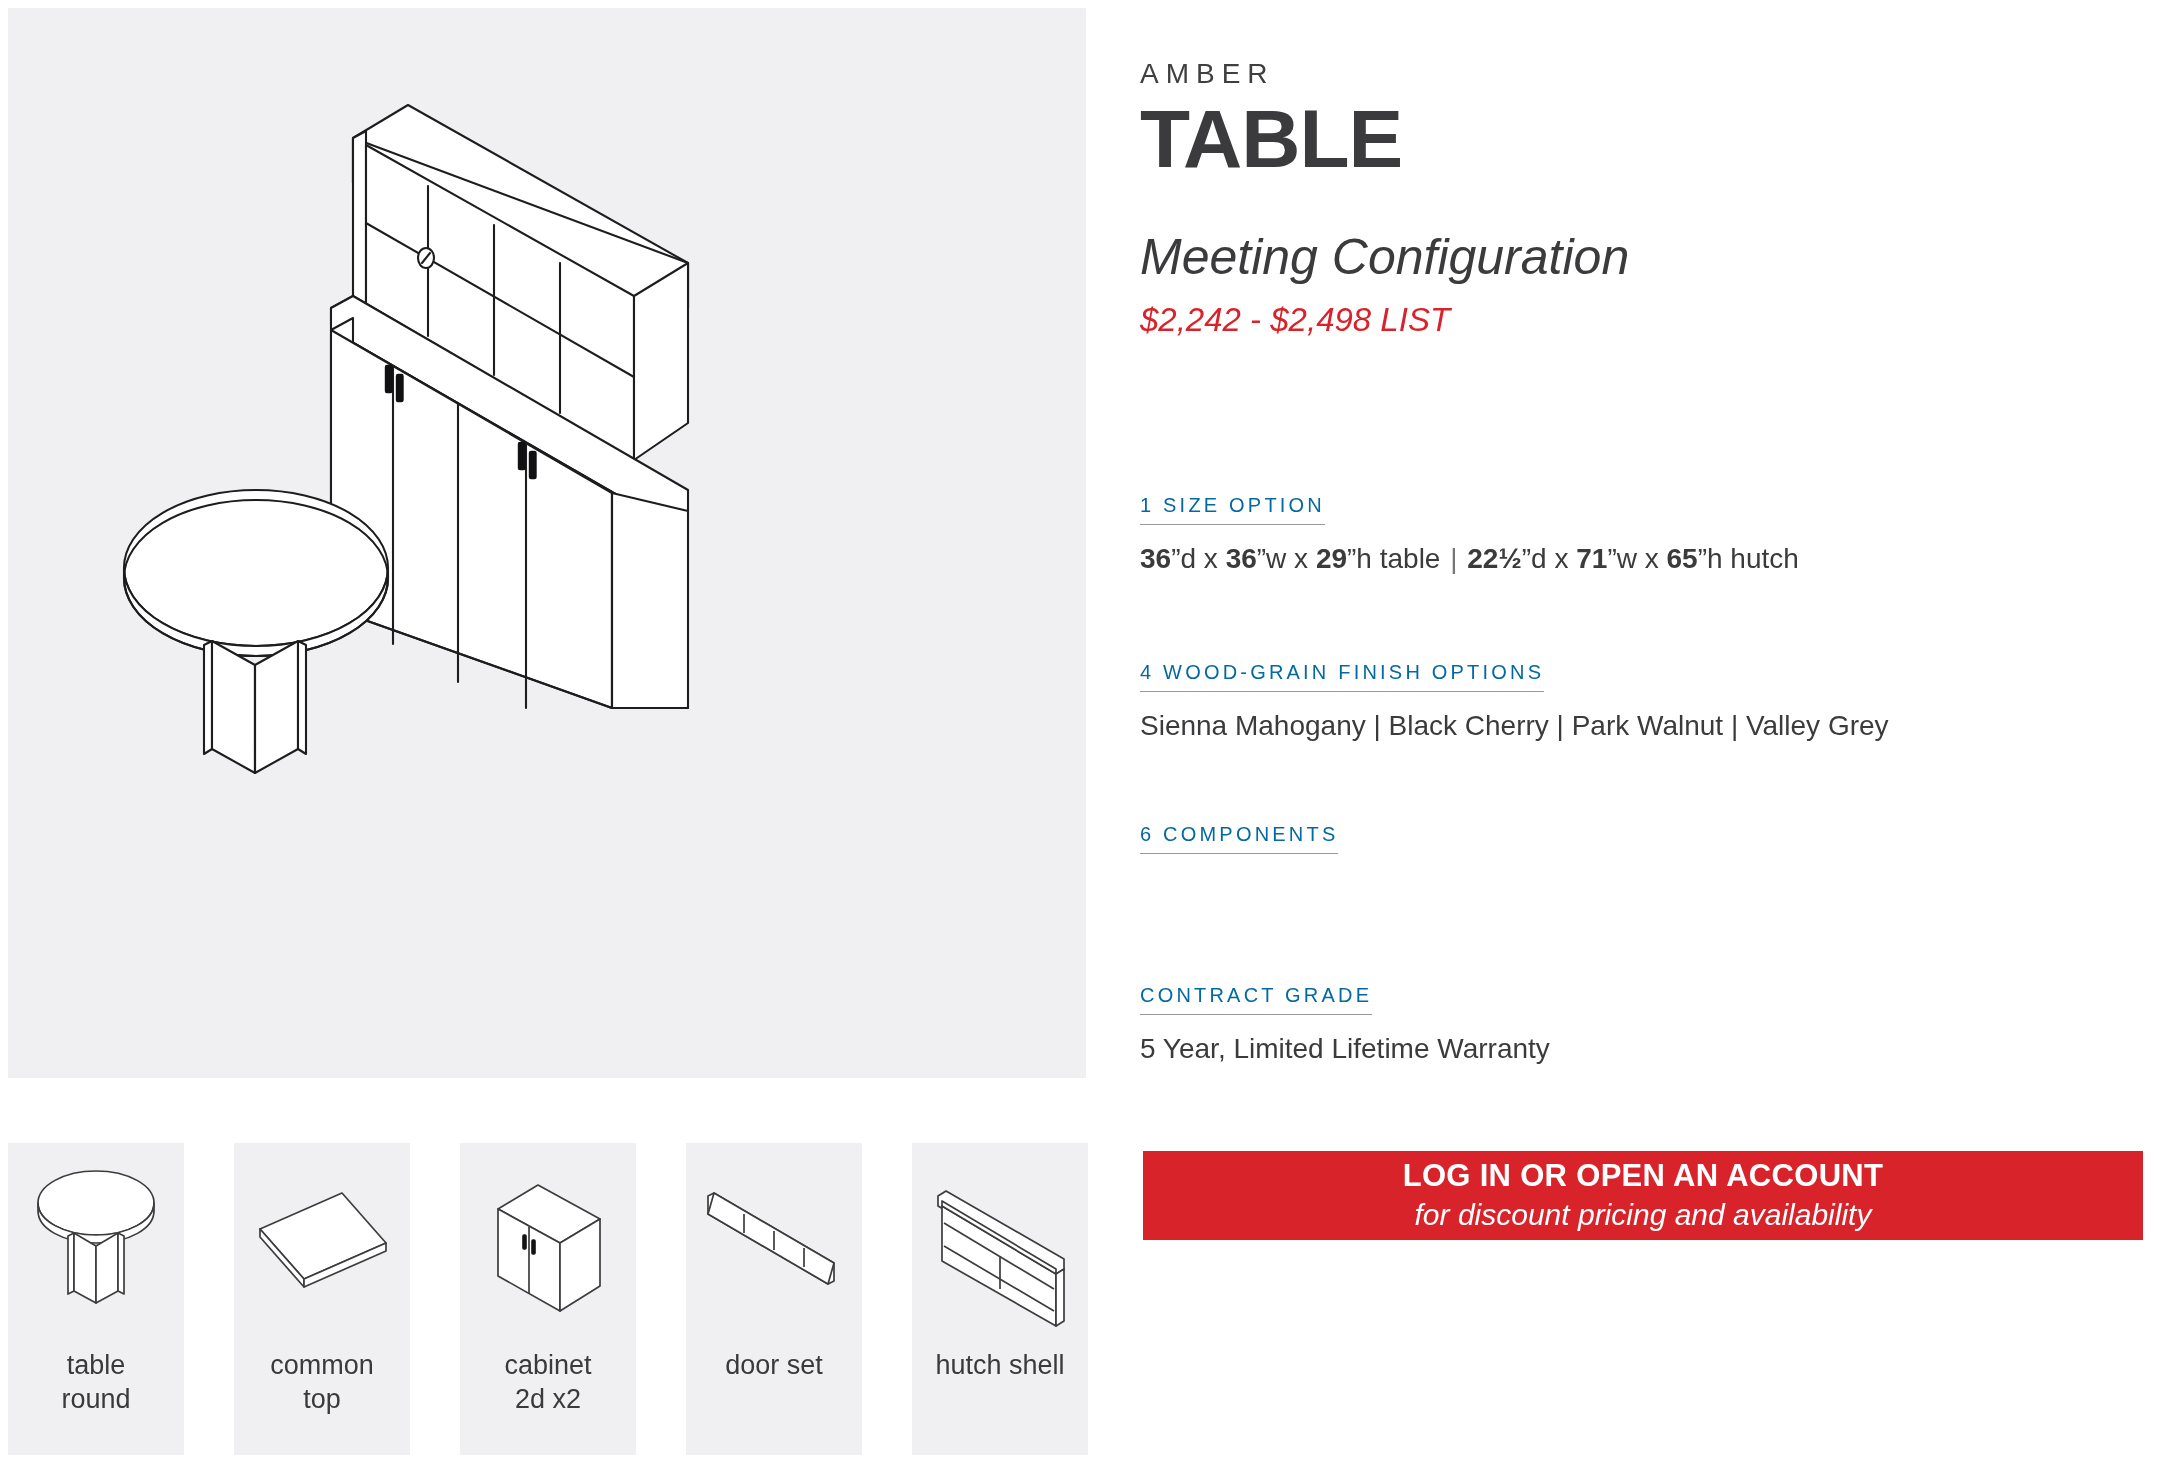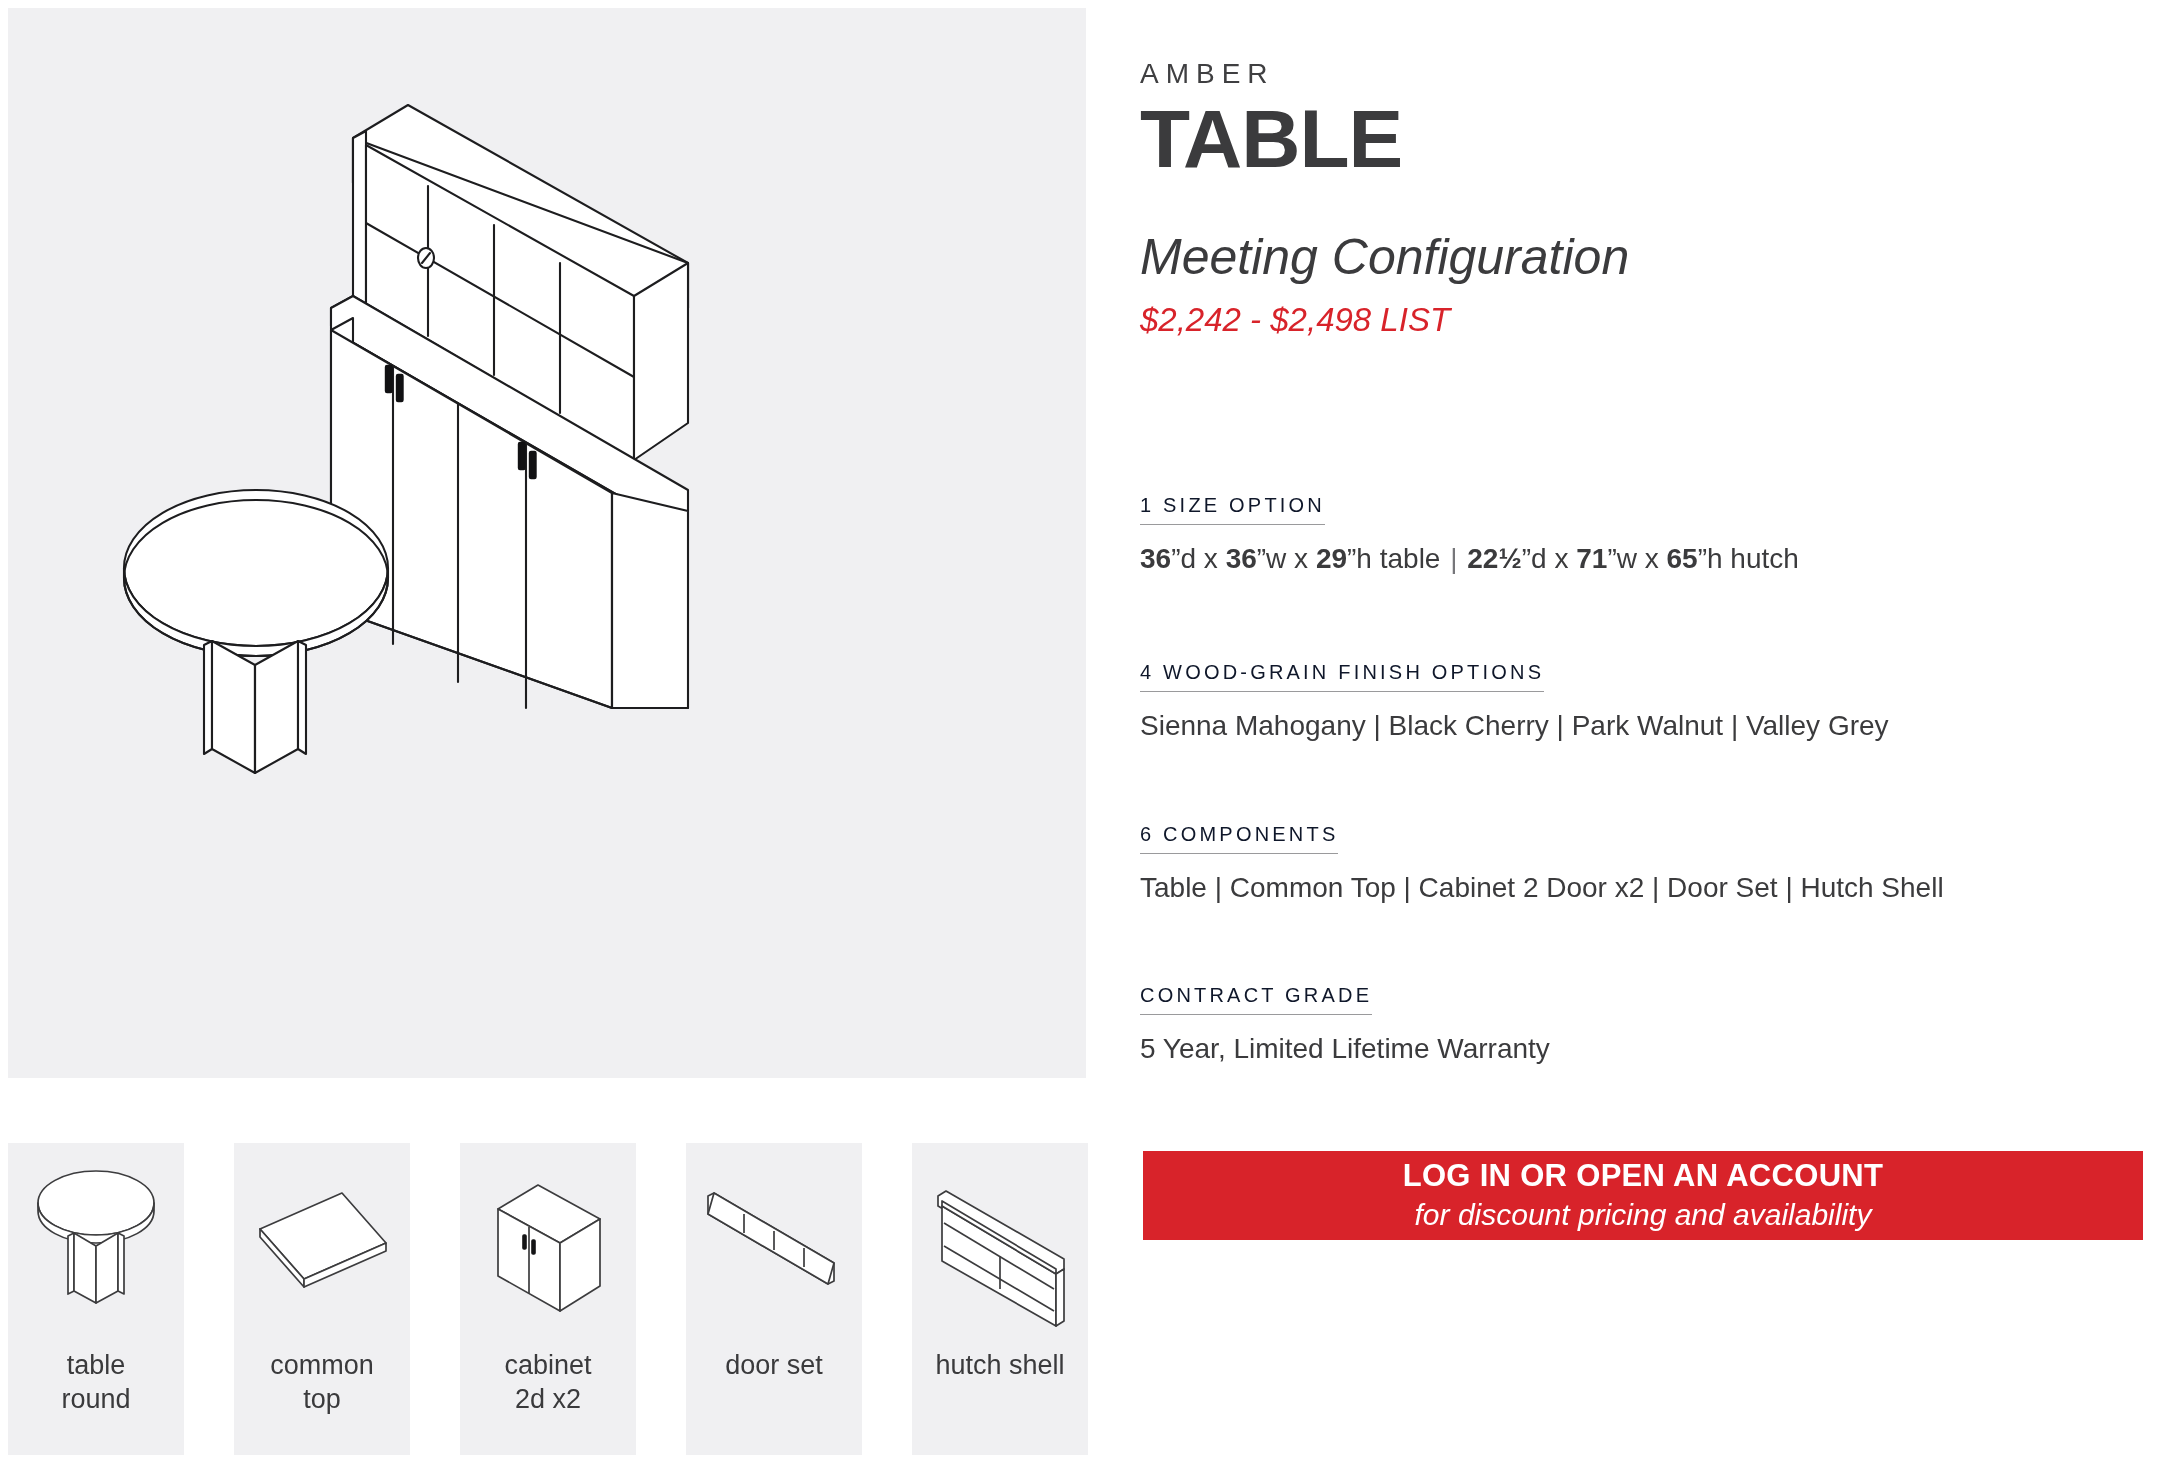--- a/index.html
+++ b/index.html
@@ -71,21 +71,21 @@
     position: absolute; left: 0; top: 285px;
     font-size: 33px;
     font-style: italic;
     color: #d8232a;
   }
 
   .spec { position: absolute; left: 0; width: 1010px; }
   .spec-label {
     font-size: 20px;
     letter-spacing: 3.2px;
-    color: #0f172a;
+    color: #0369a1;
     text-transform: uppercase;
     padding-bottom: 7px;
     border-bottom: 1.5px solid #9a9a9c;
     display: inline-block;
   }
   .spec-value {
     margin-top: 16px;
     font-size: 28px;
     color: #3b3b3d;
     line-height: 1.25;
@@ -297,21 +297,20 @@
       <div class="spec-value" id="spec-size-value"><span style="font-weight: bold;">36</span><span>”d x </span><span style="font-weight: bold;">36</span><span>”w x </span><span style="font-weight: bold;">29</span><span>”h table </span><span class="sep">|</span><span style="font-weight: bold;"> 22½</span><span>”d x </span><span style="font-weight: bold;">71</span><span>”w x </span><span style="font-weight: bold;">65</span><span>”h hutch</span></div>
     </div>
 
     <div class="spec spec-2">
       <div class="spec-label">4 WOOD-GRAIN FINISH OPTIONS</div>
       <div class="spec-value">Sienna Mahogany | Black Cherry | Park Walnut | Valley Grey</div>
     </div>
 
     <div class="spec spec-3">
       <div class="spec-label">6 COMPONENTS</div>
-      <div class="spec-value">Table | Common Top | Cabinet 2 Door x2 | Door Set | Hutch Shell</div>
     </div>
 
     <div class="spec spec-4">
       <div class="spec-label">CONTRACT GRADE</div>
       <div class="spec-value">5 Year, Limited Lifetime Warranty</div>
     </div>
   </div>
 
   <div class="cta">
     <div class="cta-main">LOG IN OR OPEN AN ACCOUNT</div>

